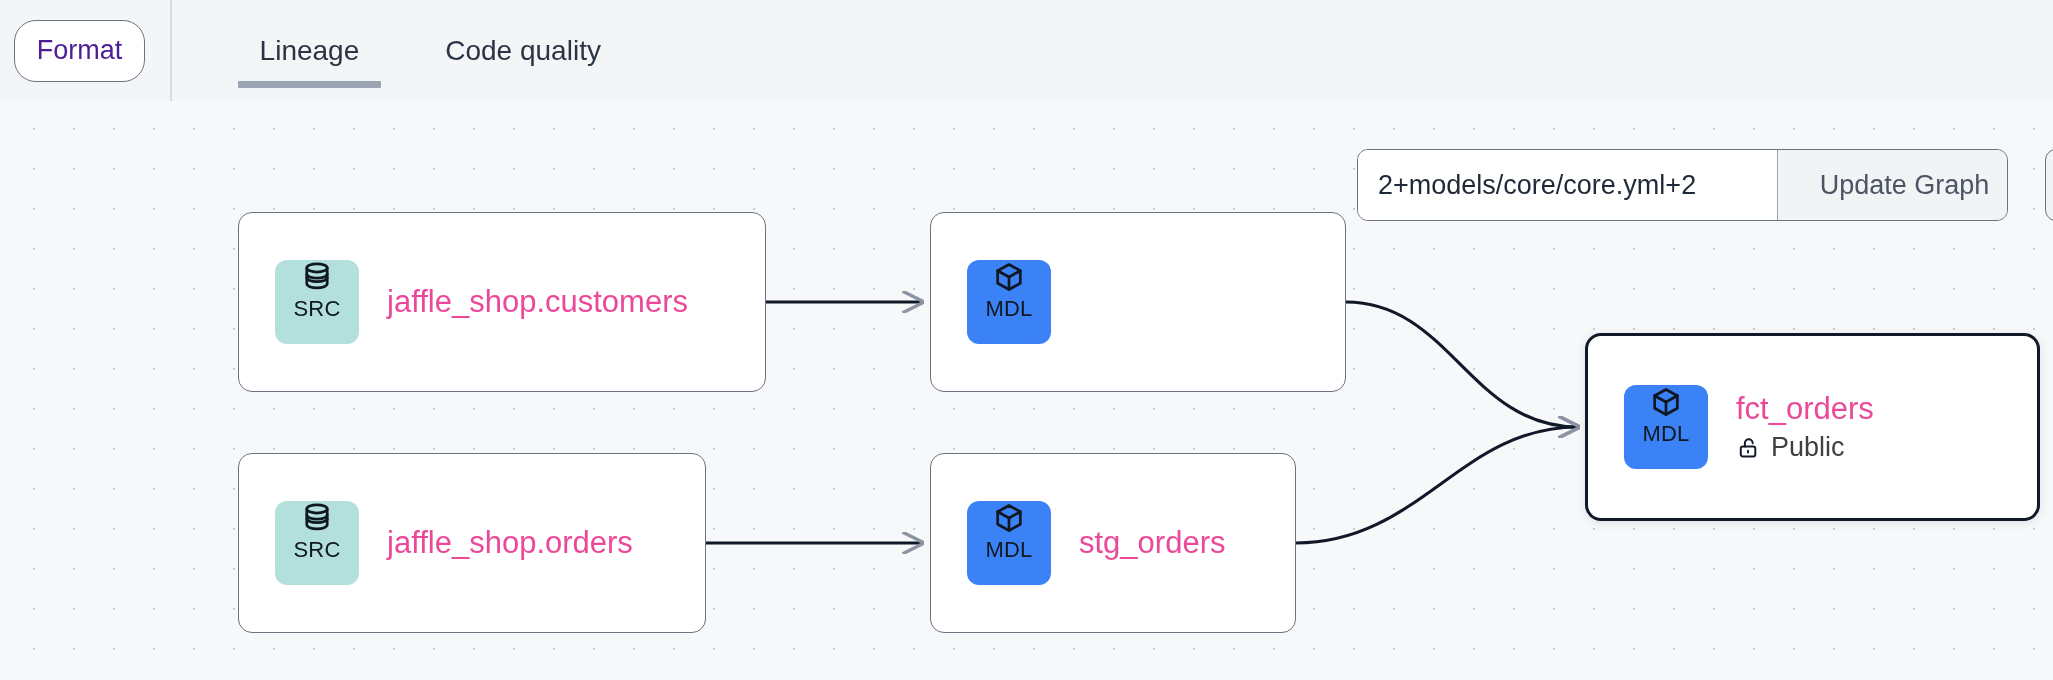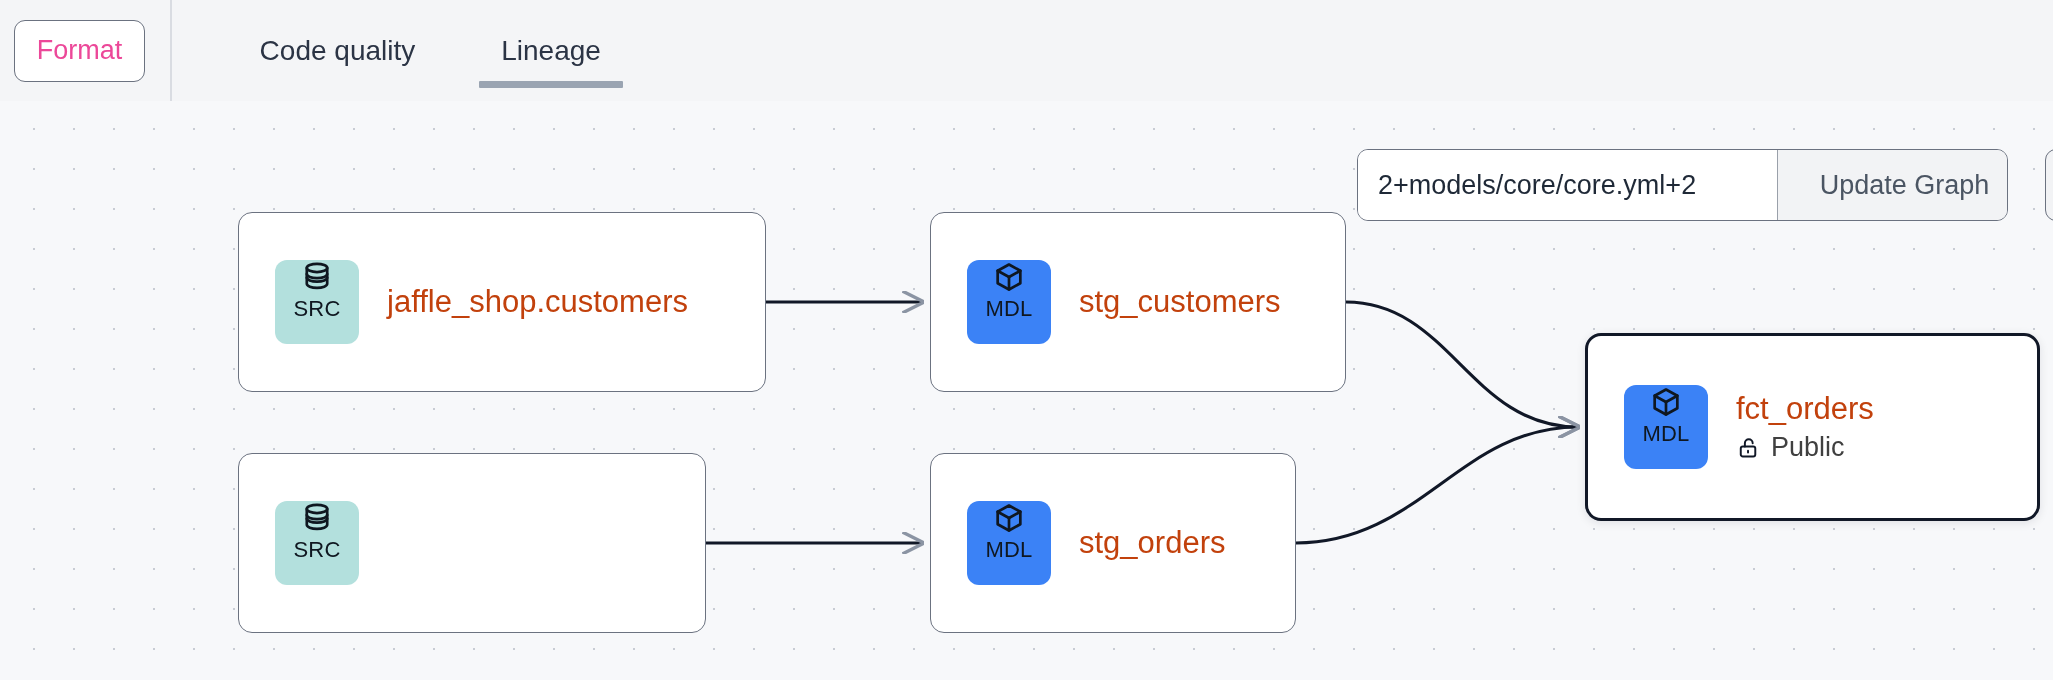--- a/index.html
+++ b/index.html
@@ -36,23 +36,23 @@
     display: flex;
     align-items: center;
     padding-left: 14px;
     flex: none;
   }
 
   .format-button {
     width: 131px;
     height: 62px;
     border: 1.6px solid #6b7280;
-    border-radius: 11px;
-    background: #ffffff;
-    color: #ec4899;
+    border-radius: 22px;
+    background: #ffffff;
+    color: #4c1d95;
     font-size: 27px;
     font-family: "Liberation Sans", sans-serif;
     display: flex;
     align-items: center;
     justify-content: center;
     cursor: pointer;
   }
 
   .toolbar-divider {
     width: 1.6px;
@@ -157,21 +157,21 @@
     letter-spacing: 0.2px;
     font-family: "Liberation Sans", sans-serif;
     line-height: 1;
     margin-top: 3px;
   }
 
   .node-body { display: flex; flex-direction: column; justify-content: center; }
 
   .node-title {
     font-size: 31px;
-    color: #c2410c;
+    color: #ec4899;
     white-space: nowrap;
     line-height: 1.15;
   }
 
   .node-meta {
     display: flex;
     align-items: center;
     gap: 9px;
     margin-top: 6px;
     font-size: 27px;
@@ -243,26 +243,26 @@
 <body>
 
 <div id="app">
 
   <div class="toolbar">
     <div class="toolbar-left">
       <button class="format-button">Format</button>
     </div>
     <div class="toolbar-divider"></div>
     <div class="tabs">
+      <div class="tab active">
+        <span>Lineage</span>
+        <span class="tab-underline"></span>
+      </div>
       <div class="tab">
         <span>Code quality</span>
-        <span class="tab-underline"></span>
-      </div>
-      <div class="tab active">
-        <span>Lineage</span>
         <span class="tab-underline"></span>
       </div>
     </div>
   </div>
 
   <div class="canvas">
 
     <svg class="edges-layer" viewBox="0 0 2053 579" width="2053" height="579">
       <defs>
         <marker id="arrow" viewBox="0 0 10 10" refX="9" refY="5" markerWidth="7" markerHeight="7" orient="auto-start-reverse">
@@ -297,33 +297,33 @@
     <div class="node" style="left:238px; top:352px; width:468px; height:180px;">
       <div class="badge src">
         <svg width="34" height="34" viewBox="0 0 24 24" fill="none" stroke="#0f1720" stroke-width="1.9" stroke-linecap="round" stroke-linejoin="round">
           <ellipse cx="12" cy="5.6" rx="7.2" ry="2.9"></ellipse>
           <path d="M4.8 5.6 v6.8 c0 1.6 3.2 2.9 7.2 2.9 s7.2 -1.3 7.2 -2.9 V5.6"></path>
           <path d="M4.8 9.9 c0 1.6 3.2 2.9 7.2 2.9 s7.2 -1.3 7.2 -2.9"></path>
           <path d="M4.8 12.4 v4.4 c0 1.6 3.2 2.9 7.2 2.9 s7.2 -1.3 7.2 -2.9 v-4.4"></path>
         </svg>
         <span class="badge-text">SRC</span>
       </div>
+      <div class="node-body">
+        <div class="node-title">jaffle_shop.orders</div>
+      </div>
     </div>
 
     <div class="node" style="left:930px; top:111px; width:416px; height:180px;">
       <div class="badge mdl">
         <svg width="34" height="34" viewBox="0 0 24 24" fill="none" stroke="#0f1720" stroke-width="1.9" stroke-linecap="round" stroke-linejoin="round">
           <path d="M12 3.2 L20 7.6 V16.4 L12 20.8 L4 16.4 V7.6 Z"></path>
           <path d="M4 7.6 L12 12 L20 7.6"></path>
           <path d="M12 12 V20.8"></path>
         </svg>
         <span class="badge-text">MDL</span>
-      </div>
-      <div class="node-body">
-        <div class="node-title">stg_customers</div>
       </div>
     </div>
 
     <div class="node" style="left:930px; top:352px; width:366px; height:180px;">
       <div class="badge mdl">
         <svg width="34" height="34" viewBox="0 0 24 24" fill="none" stroke="#0f1720" stroke-width="1.9" stroke-linecap="round" stroke-linejoin="round">
           <path d="M12 3.2 L20 7.6 V16.4 L12 20.8 L4 16.4 V7.6 Z"></path>
           <path d="M4 7.6 L12 12 L20 7.6"></path>
           <path d="M12 12 V20.8"></path>
         </svg>

